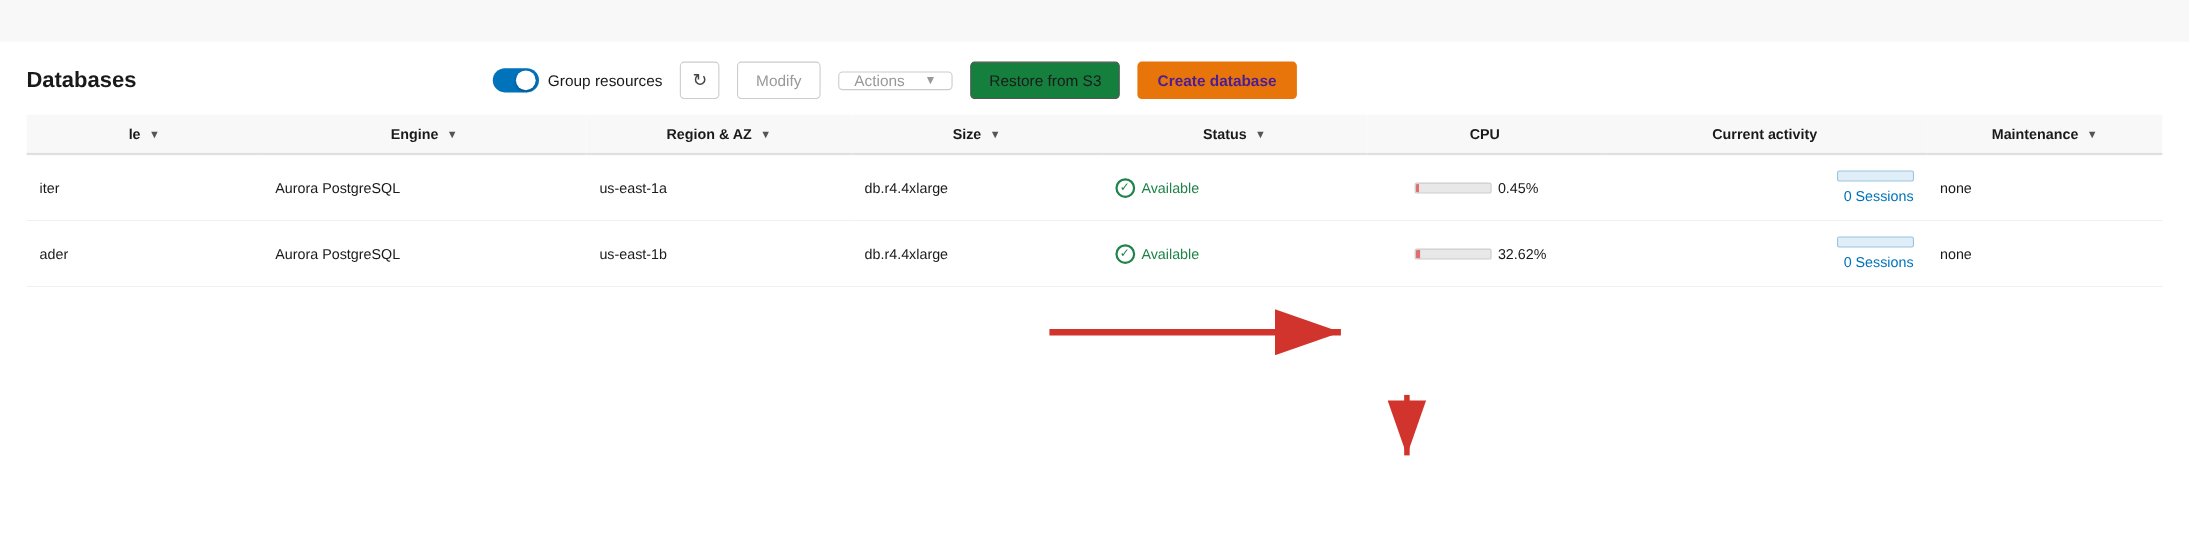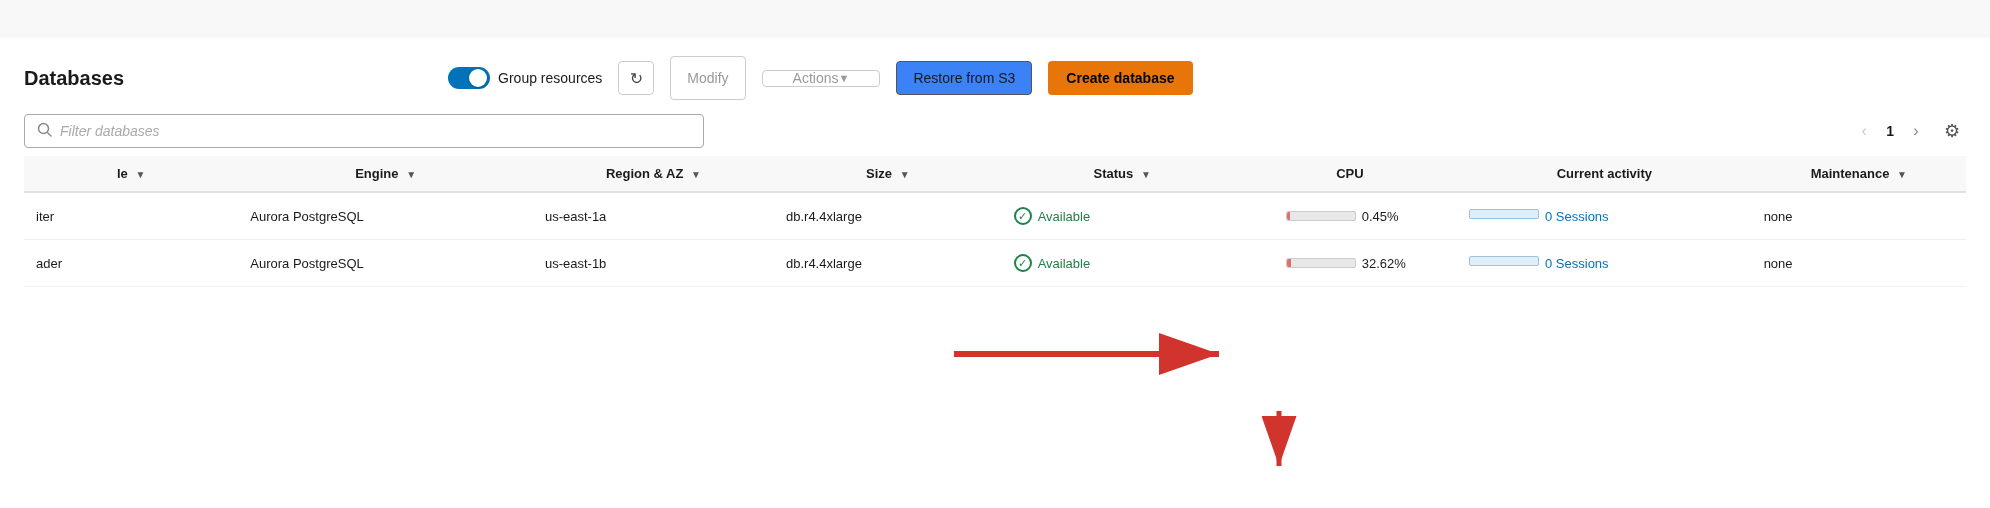--- a/index.html
+++ b/index.html
@@ -67,63 +67,63 @@
       width: 36px;
       height: 34px;
       border: 1px solid #ccc;
       background: #fff;
       border-radius: 4px;
       cursor: pointer;
       font-size: 16px;
       color: #444;
     }
     .btn-modify {
-      height: 44px;
+      height: 34px;
       padding: 0 16px;
       border: 1px solid #ccc;
       background: #fff;
       border-radius: 4px;
       cursor: pointer;
       font-size: 14px;
       color: #999;
     }
     .btn-actions {
       display: flex;
       align-items: center;
-      gap: 0;
+      gap: 18px;
       height: 17px;
-      padding: 0 30px;
+      padding: 0 14px;
       border: 1px solid #ccc;
       background: #fff;
       border-radius: 4px;
       cursor: pointer;
       font-size: 14px;
       color: #999;
     }
     .btn-restore {
       height: 34px;
       padding: 0 16px;
       border: 1px solid #555;
-      background: #3b82f6;
+      background: #15803d;
       border-radius: 4px;
       cursor: pointer;
       font-size: 14px;
       font-weight: 500;
       color: #1a1a1a;
     }
     .btn-create {
       height: 34px;
       padding: 0 18px;
       border: none;
       background: #e8750a;
       border-radius: 4px;
       cursor: pointer;
       font-size: 14px;
       font-weight: 600;
-      color: #000000;
+      color: #4c1d95;
     }
     
     .search-row {
       display: flex;
       align-items: center;
       margin-bottom: 8px;
       gap: 12px;
     }
     .search-box {
       display: flex;
@@ -256,22 +256,23 @@
       background: #e07070;
       border-radius: 2px 0 0 2px;
     }
     .cpu-pct {
       font-size: 13px;
       color: #1a1a1a;
     }
     
     .sessions-wrapper {
       display: flex;
-      align-items: flex-start;
+      align-items: flex-end;
       gap: 6px;
+      flex-direction: column;
     }
     .sessions-bar {
       width: 70px;
       height: 10px;
       background: #e0eef8;
       border-radius: 2px;
       border: 1px solid #9ac3e0;
     }
     .sessions-text {
       font-size: 13px;
@@ -320,38 +321,20 @@
     <button class="btn-actions">
       <span>Actions</span>
       <span style="font-size:11px;">▼</span>
     </button>
 
     <button class="btn-restore">Restore from S3</button>
 
     <button class="btn-create">Create database</button>
   </div>
 
-  <div class="search-row">
-    <div class="search-box">
-      <span class="search-icon-svg">
-        <svg width="15" height="15" viewBox="0 0 15 15" fill="none" xmlns="http://www.w3.org/2000/svg">
-          <circle cx="6.5" cy="6.5" r="5" stroke="#888" stroke-width="1.5"></circle>
-          <line x1="10.5" y1="10.5" x2="14" y2="14" stroke="#888" stroke-width="1.5" stroke-linecap="round"></line>
-        </svg>
-      </span>
-      <span class="search-placeholder">Filter databases</span>
-    </div>
-
-    <div class="pagination-area">
-      <button class="page-nav disabled">‹</button>
-      <span class="page-number">1</span>
-      <button class="page-nav">›</button>
-      <button class="settings-icon-btn">⚙</button>
-    </div>
-  </div>
 
   <div class="table-wrapper">
 
     <svg class="annotation-layer" width="1990" height="508" style="top:0;left:0;position:absolute;pointer-events:none;overflow:visible;">
 
       <defs>
         <marker id="arrowhead1" markerWidth="10" markerHeight="7" refX="10" refY="3.5" orient="auto">
           <polygon points="0 0, 10 3.5, 0 7" fill="#d0342c"></polygon>
         </marker>
         <marker id="arrowhead2" markerWidth="10" markerHeight="7" refX="10" refY="3.5" orient="auto">

